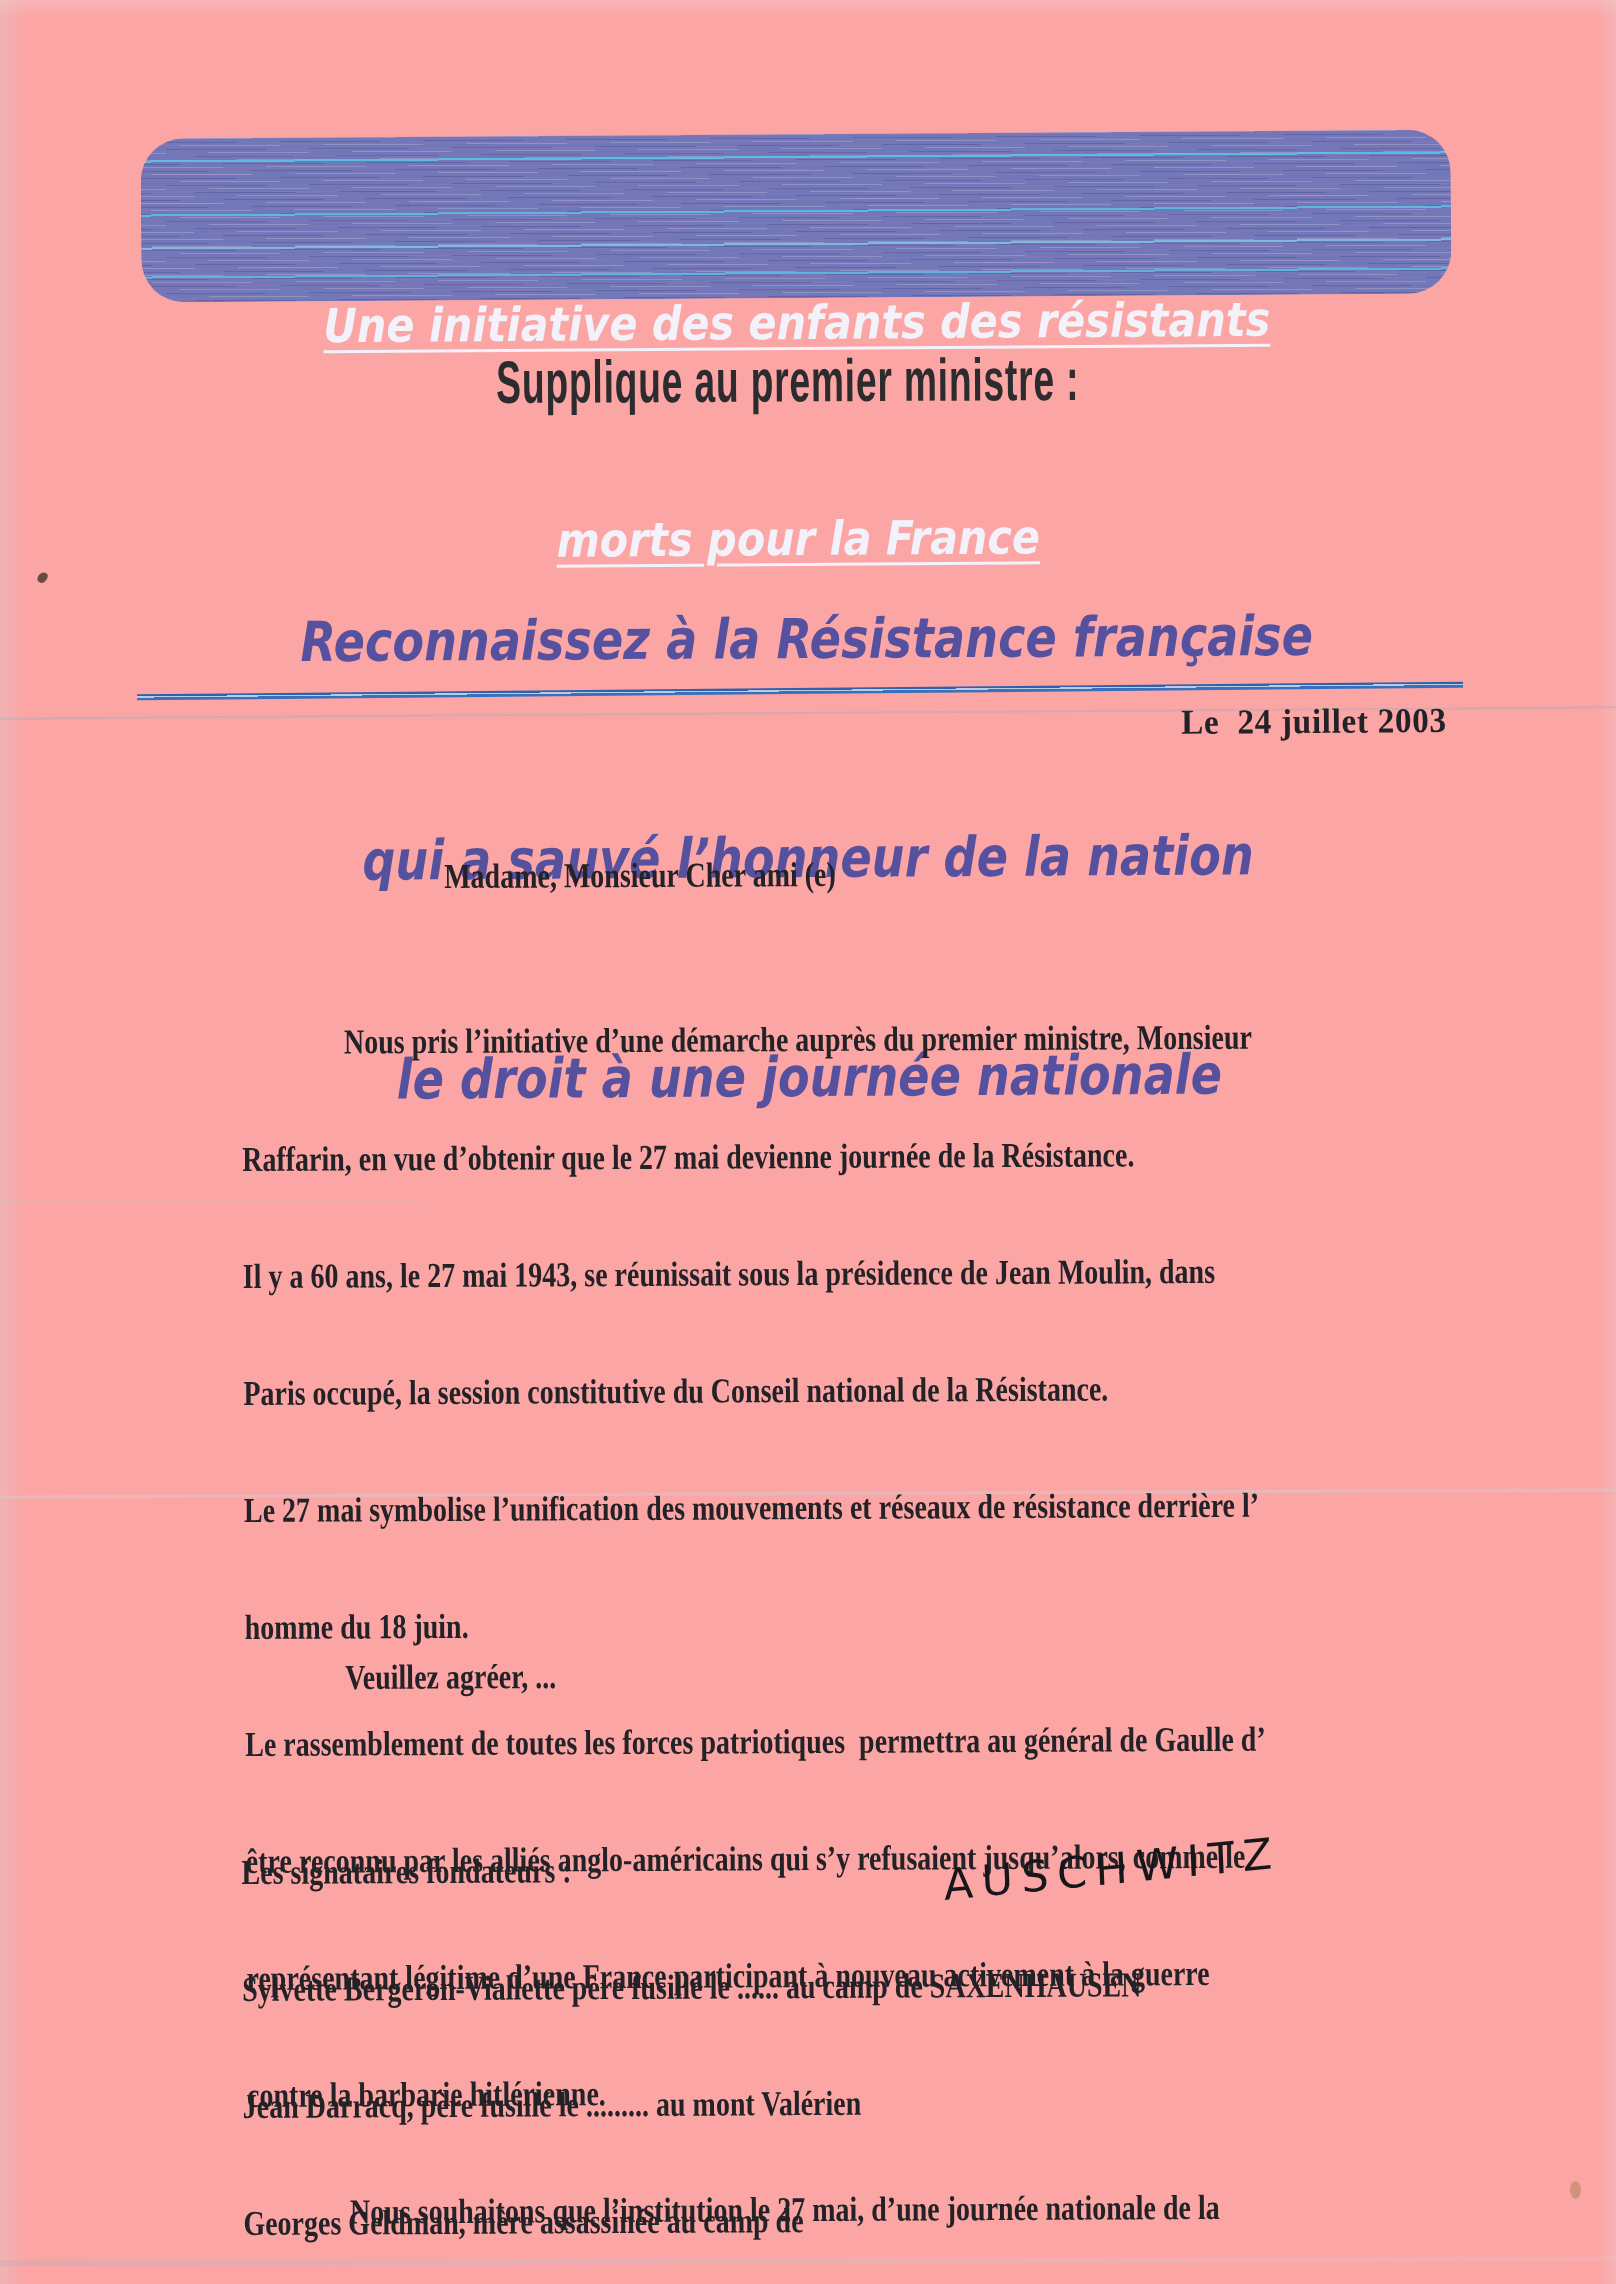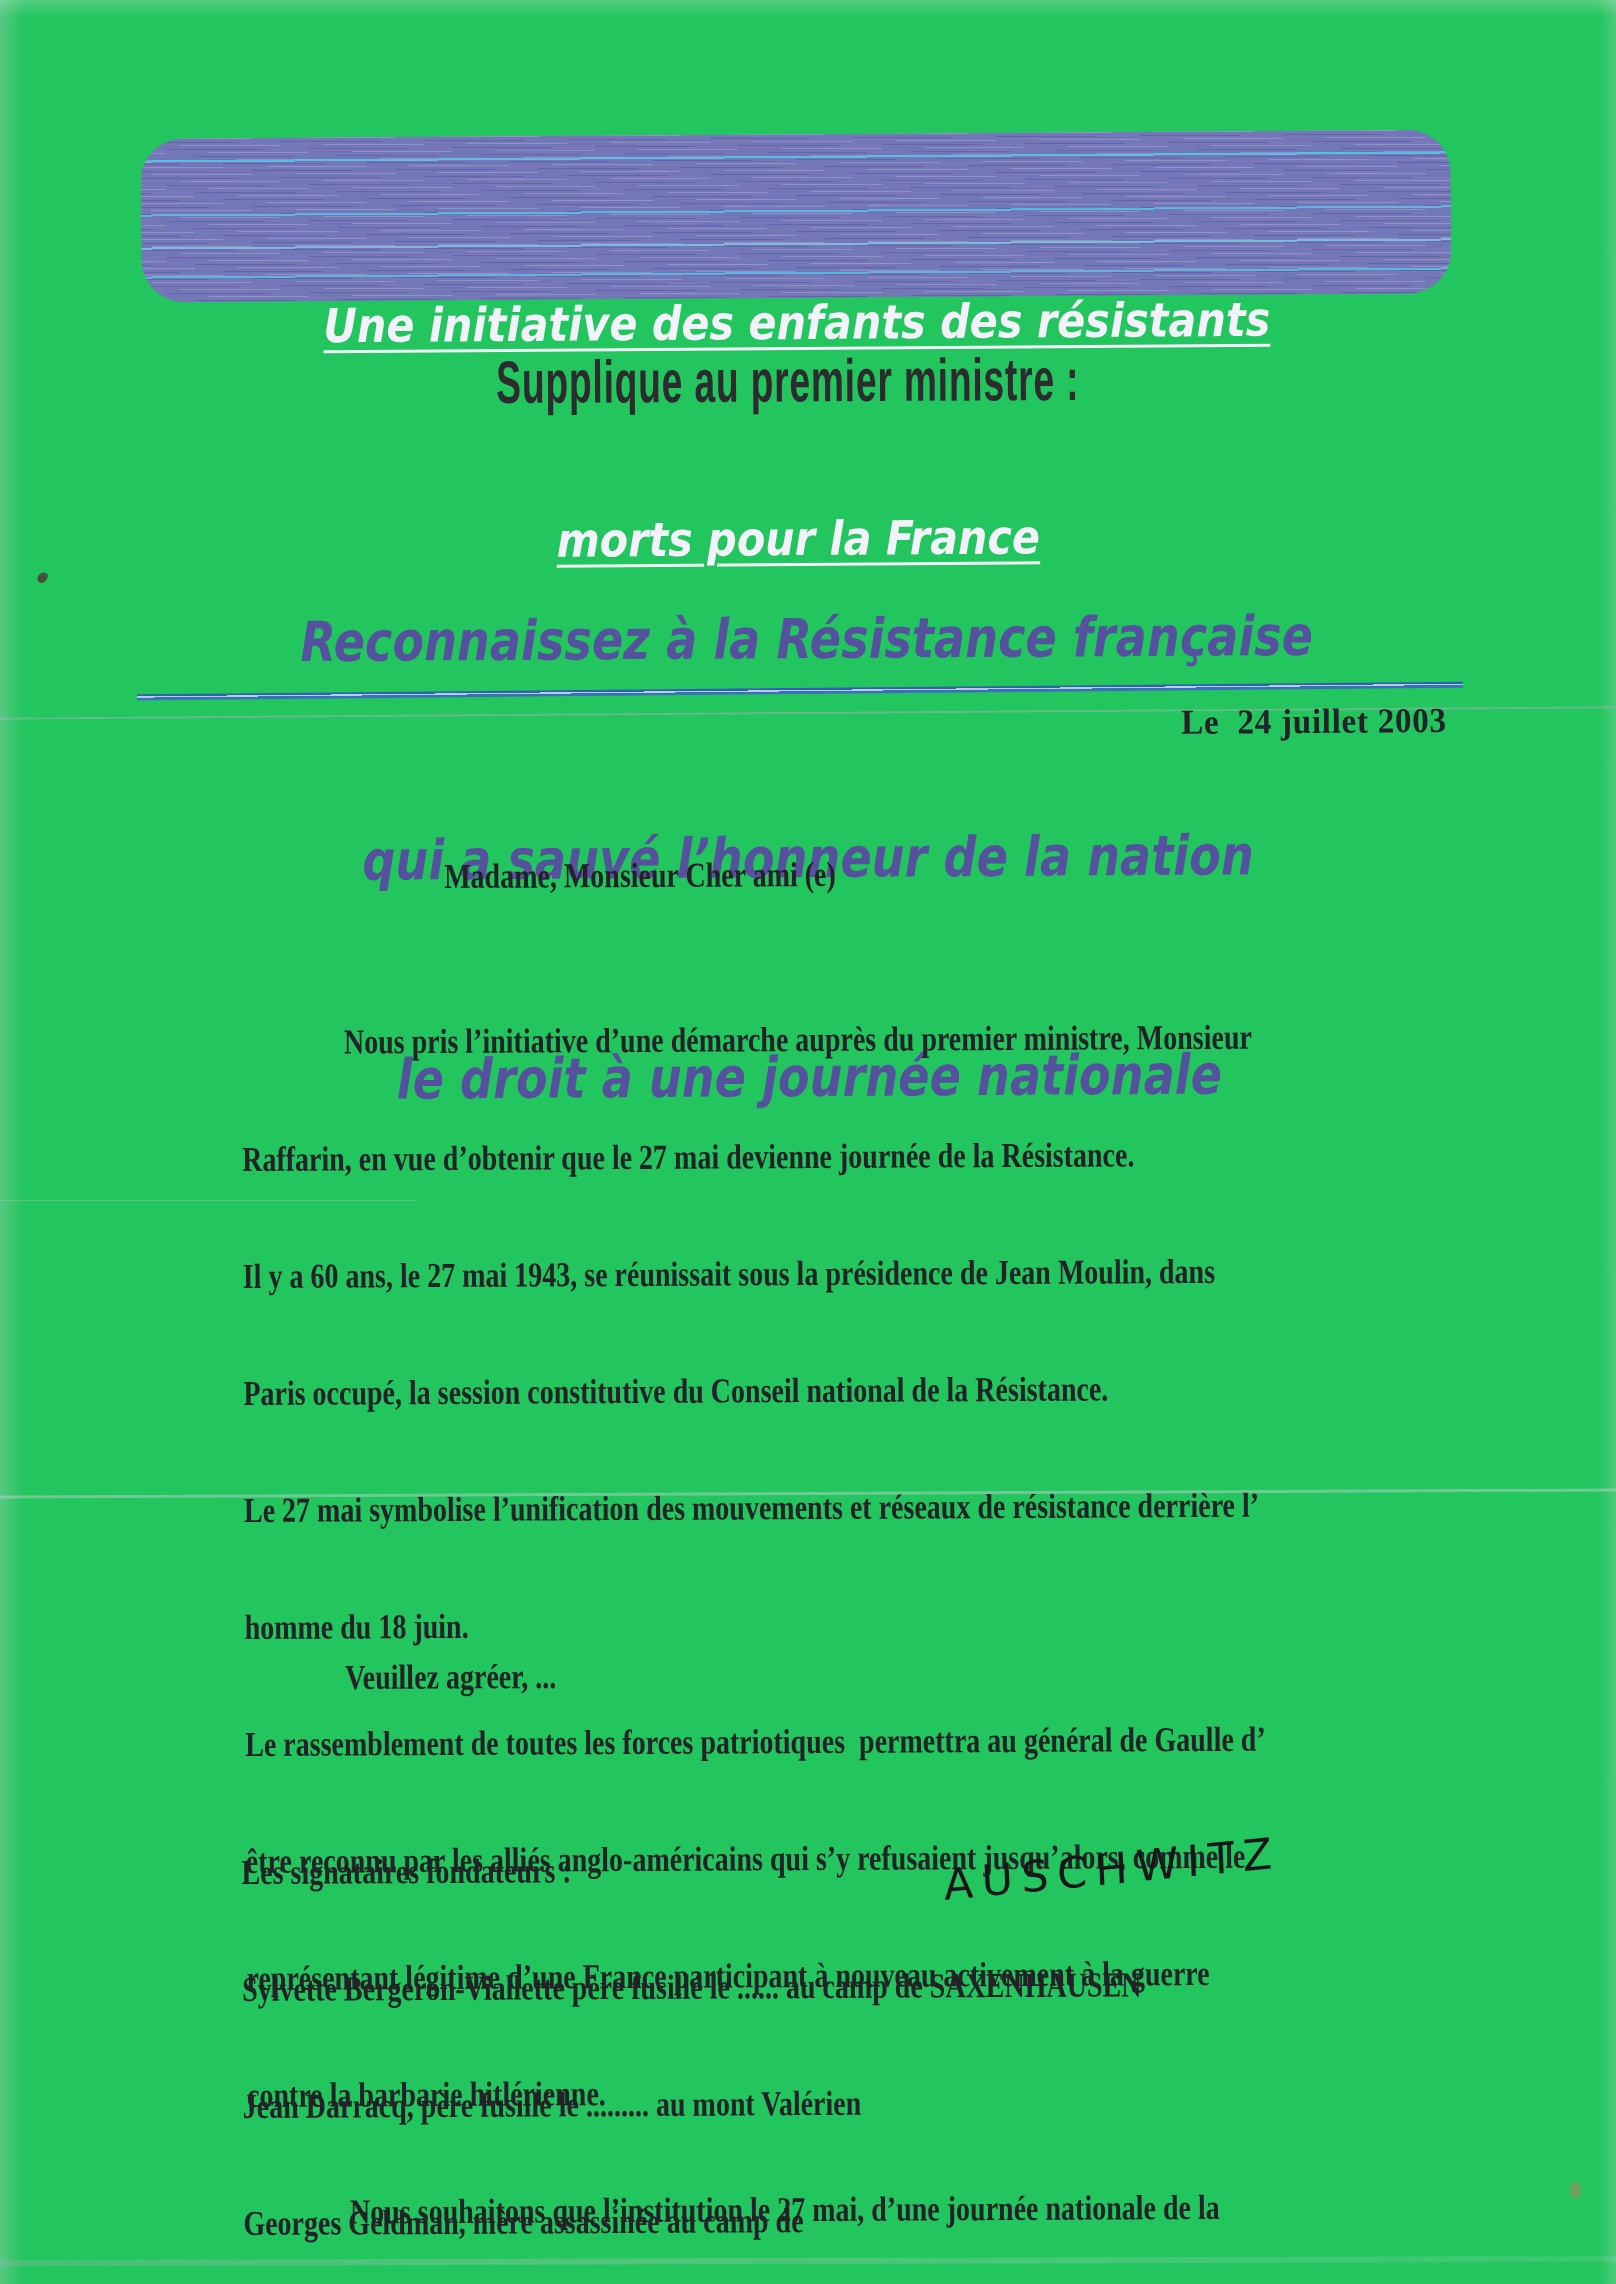--- a/index.html
+++ b/index.html
@@ -1,17 +1,17 @@
 <!DOCTYPE html>
 <html style="font-size:10.4px"><head>
 <meta charset="utf-8">
 <style>
   html,body{margin:0;padding:0;}
   body{width:1616px;height:2284px;background:#efeff1;font-kerning:normal;}
-  .page{position:relative;width:1616px;height:2284px;background:#22c55e;overflow:hidden;}
+  .page{position:relative;width:1616px;height:2284px;background:#fca5a5;overflow:hidden;}
   .page::before{content:'';position:absolute;inset:0;pointer-events:none;
     background:linear-gradient(90deg,rgba(210,212,218,.30),rgba(255,255,255,0) 23.4px),
                linear-gradient(270deg,rgba(222,223,228,.22),rgba(255,255,255,0) 18px),
                linear-gradient(180deg,rgba(235,235,240,.25),rgba(255,255,255,0) 17px);}
 
   
   .banner{position:absolute;left:141px;top:134px;width:1310px;height:164px;border-radius:43px;
     transform:rotate(-0.4deg);
     background-color:#7277b7;
     background-image:

